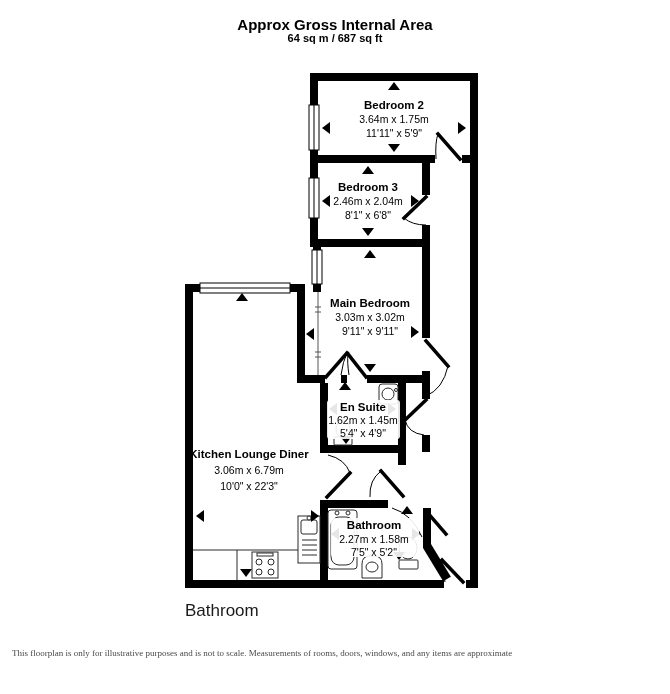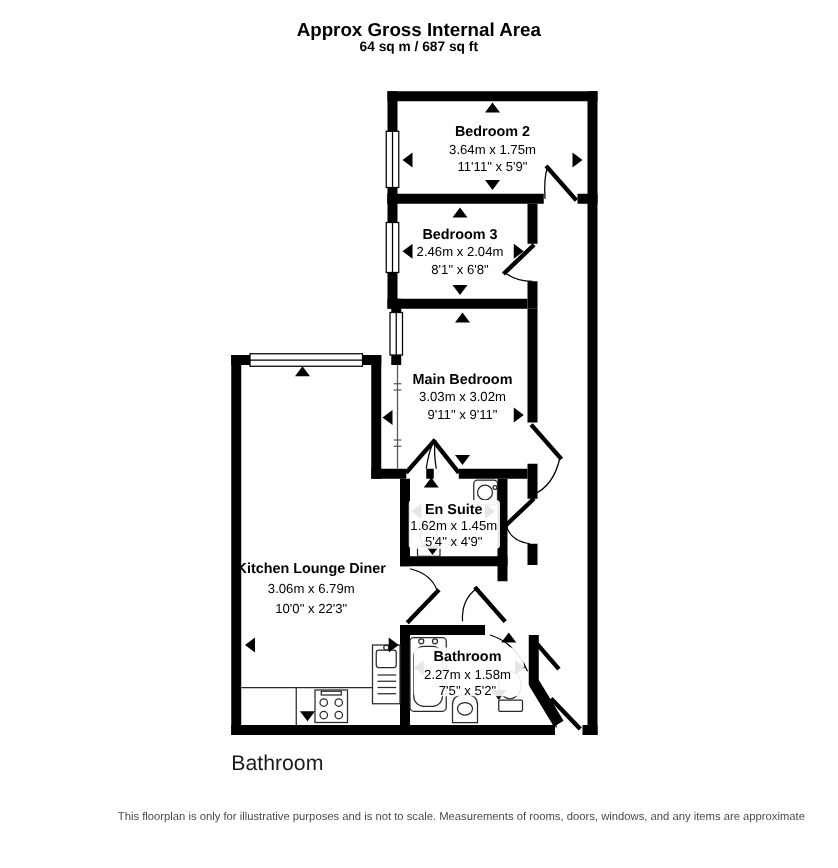--- a/index.html
+++ b/index.html
@@ -6,22 +6,22 @@
   body{
     width:670px;height:694px;position:relative;background:#ffffff;
     font-family:"Liberation Sans", sans-serif;color:#000;overflow:hidden;
   }
   .header{position:absolute;top:18px;left:0;width:670px;text-align:center;line-height:13.5px;}
   .header .title{font-size:15px;font-weight:bold;text-align:center;}
   .header .area{font-size:11px;font-weight:bold;}
   .plan{position:absolute;top:0;left:0;}
   .caption{position:absolute;top:601px;left:185px;font-size:17px;color:#1a1a1a;}
   .footer{
-    position:absolute;top:648px;left:24px;width:620px;text-align:right;
-    font-size:9px;color:#4a4a4a;line-height:11.5px;
+    position:absolute;top:648px;left:12px;width:620px;text-align:left;
+    font-size:9px;color:#4a4a4a;line-height:11.5px;font-family:Liberation Serif, serif;
   }
   svg text{font-family:"Liberation Sans", sans-serif;}
   .room-name{font-size:11.5px;font-weight:bold;fill:#000;}
   .room-dim{font-size:10.5px;fill:#000;}
   .wall{fill:#000;}
   .leaf{stroke:#000;stroke-width:3.5;fill:none;stroke-linecap:square;}
   .arc{stroke:#000;stroke-width:1;fill:none;}
   .fix{stroke:#2a2a2a;stroke-width:1;fill:#fff;}
   .thinline{stroke:#555;stroke-width:1;}
   .labelbg{fill:#fff;fill-opacity:0.9;}

